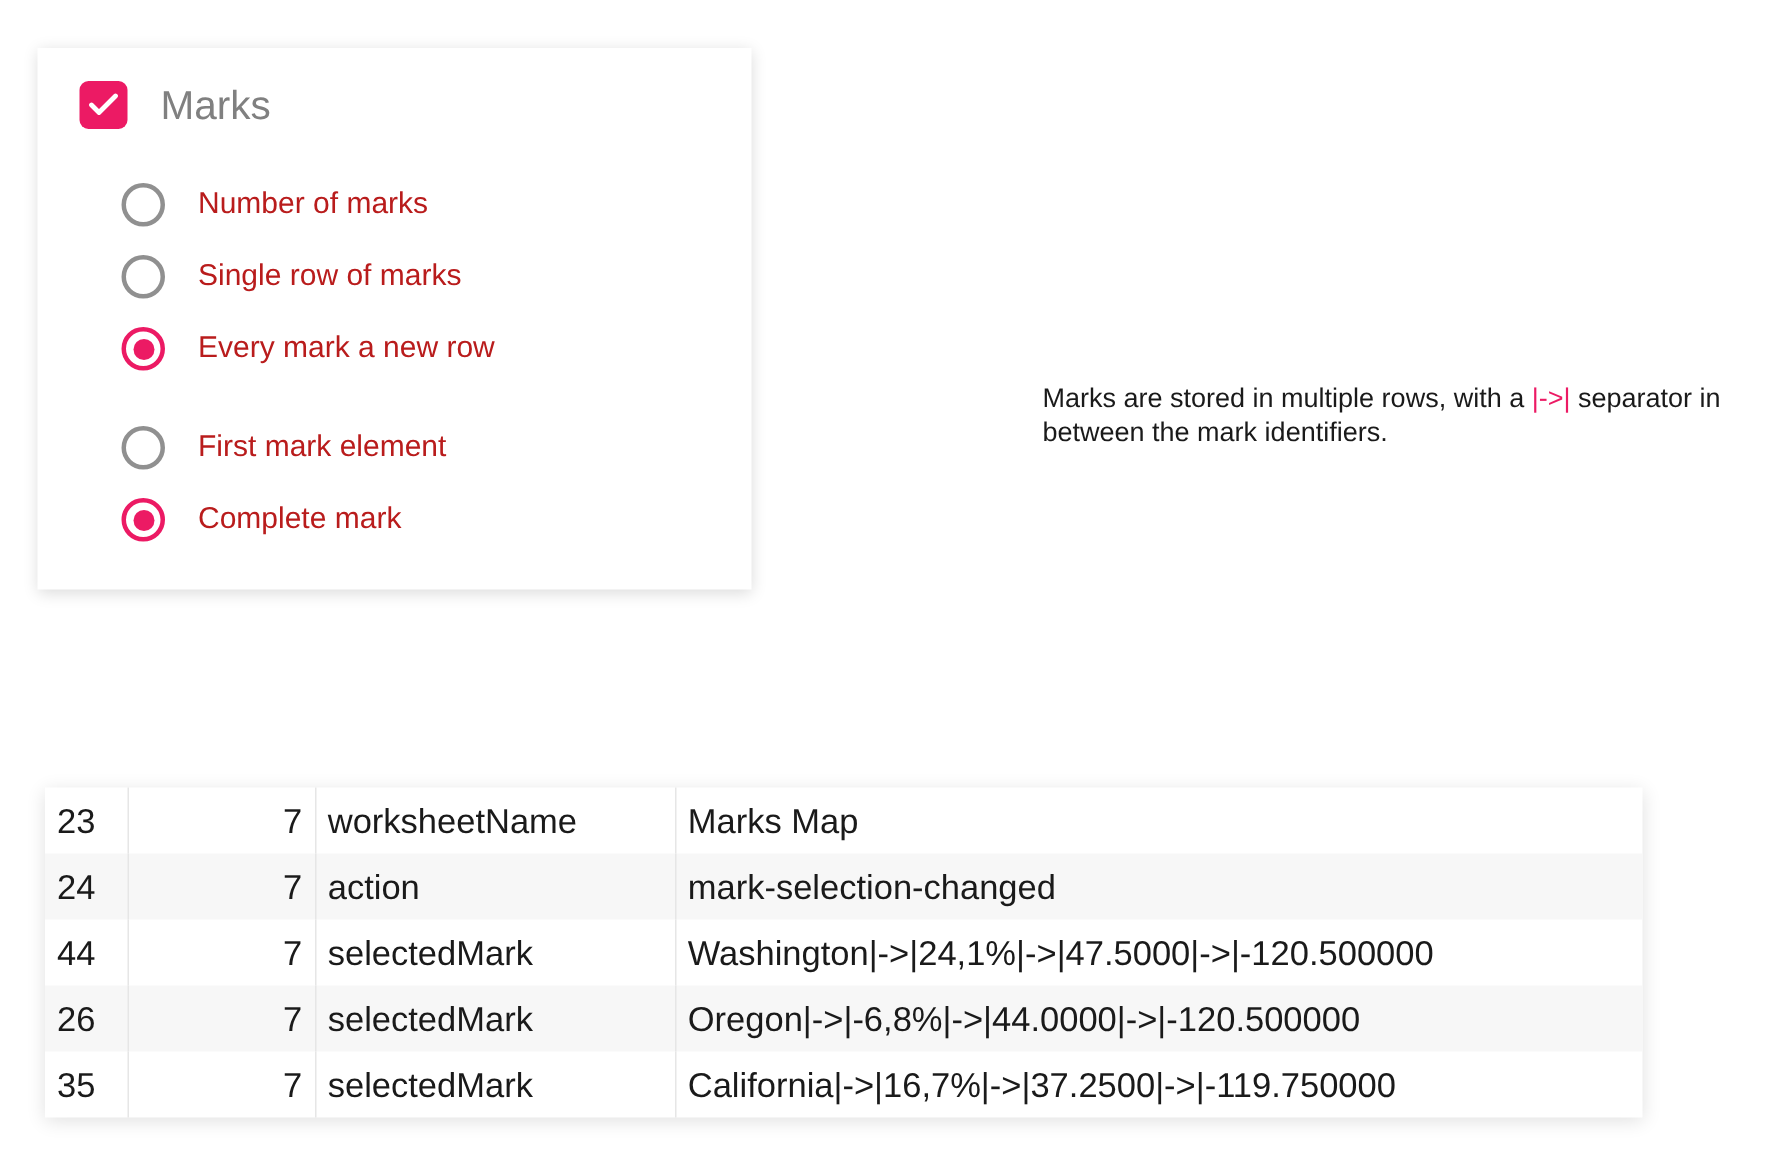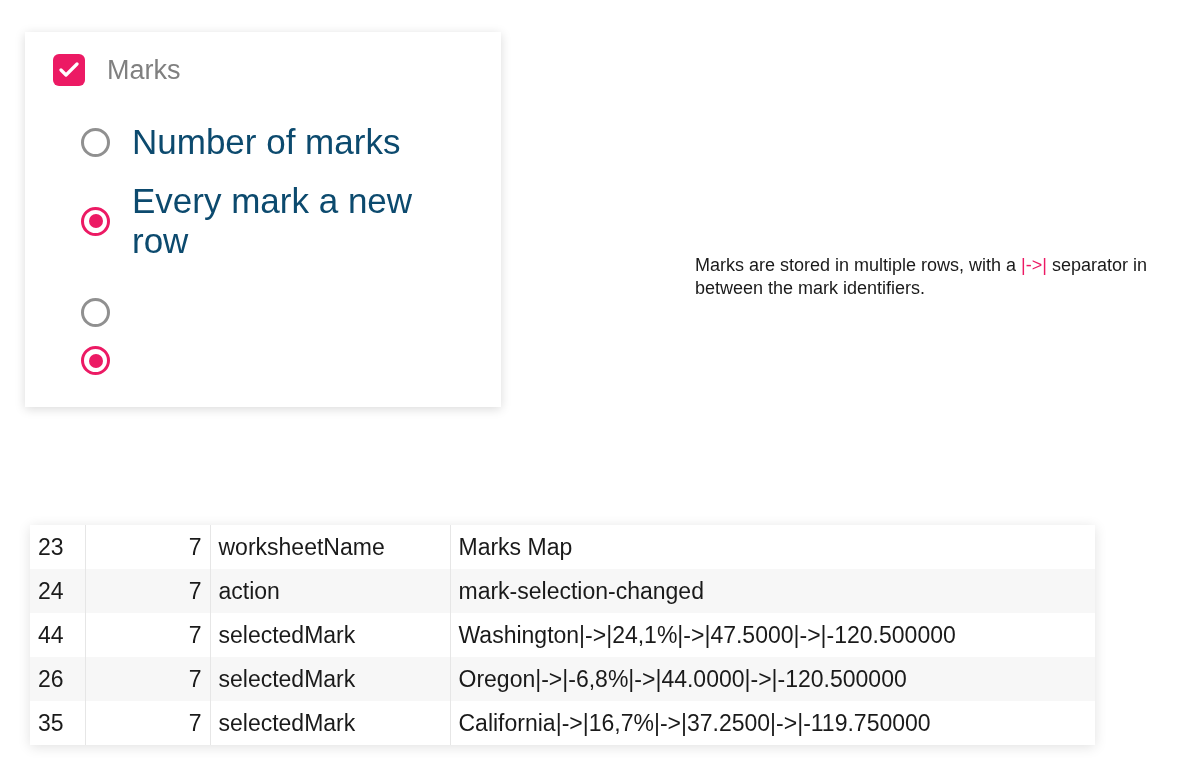--- a/index.html
+++ b/index.html
@@ -62,22 +62,22 @@
       justify-content: center;
     }
     .radio-outer.selected { border-color: #ec1a64; }
     .radio-inner {
       width: 14px;
       height: 14px;
       border-radius: 50%;
       background: #ec1a64;
     }
     .radio-label {
-      color: #0c4a6e;
-      font-size: 35px;
+      color: #b91c1c;
+      font-size: 20px;
       font-weight: 400;
     }
     .annotation {
       position: absolute;
       left: 695px;
       top: 254px;
       width: 490px;
       color: #1a1a1a;
       font-size: 18px;
       line-height: 1.25;
@@ -125,35 +125,41 @@
     </div>
     <span class="header-label">Marks</span>
   </div>
 
   <div class="radio-group">
     <div class="radio-row">
       <span class="radio-outer"></span>
       <span class="radio-label">Number of marks</span>
     </div>
     <div class="radio-row">
+      <span class="radio-outer"></span>
+      <span class="radio-label">Single row of marks</span>
+    </div>
+    <div class="radio-row">
       <span class="radio-outer selected">
           <span class="radio-inner"></span>
         </span>
       <span class="radio-label">Every mark a new row</span>
     </div>
 
     <div class="spacer"></div>
 
     <div class="radio-row">
       <span class="radio-outer"></span>
+      <span class="radio-label">First mark element</span>
     </div>
     <div class="radio-row" style="margin-bottom:4px">
       <span class="radio-outer selected">
           <span class="radio-inner"></span>
         </span>
+      <span class="radio-label">Complete mark</span>
     </div>
   </div>
 </div>
 
 <div class="annotation">
   <span>Marks are stored in multiple rows, with a </span><span class="sep-highlight">|-&gt;|</span><span> separator in between the mark identifiers.</span>
 </div>
 
 <div class="data-table">
   <table>

